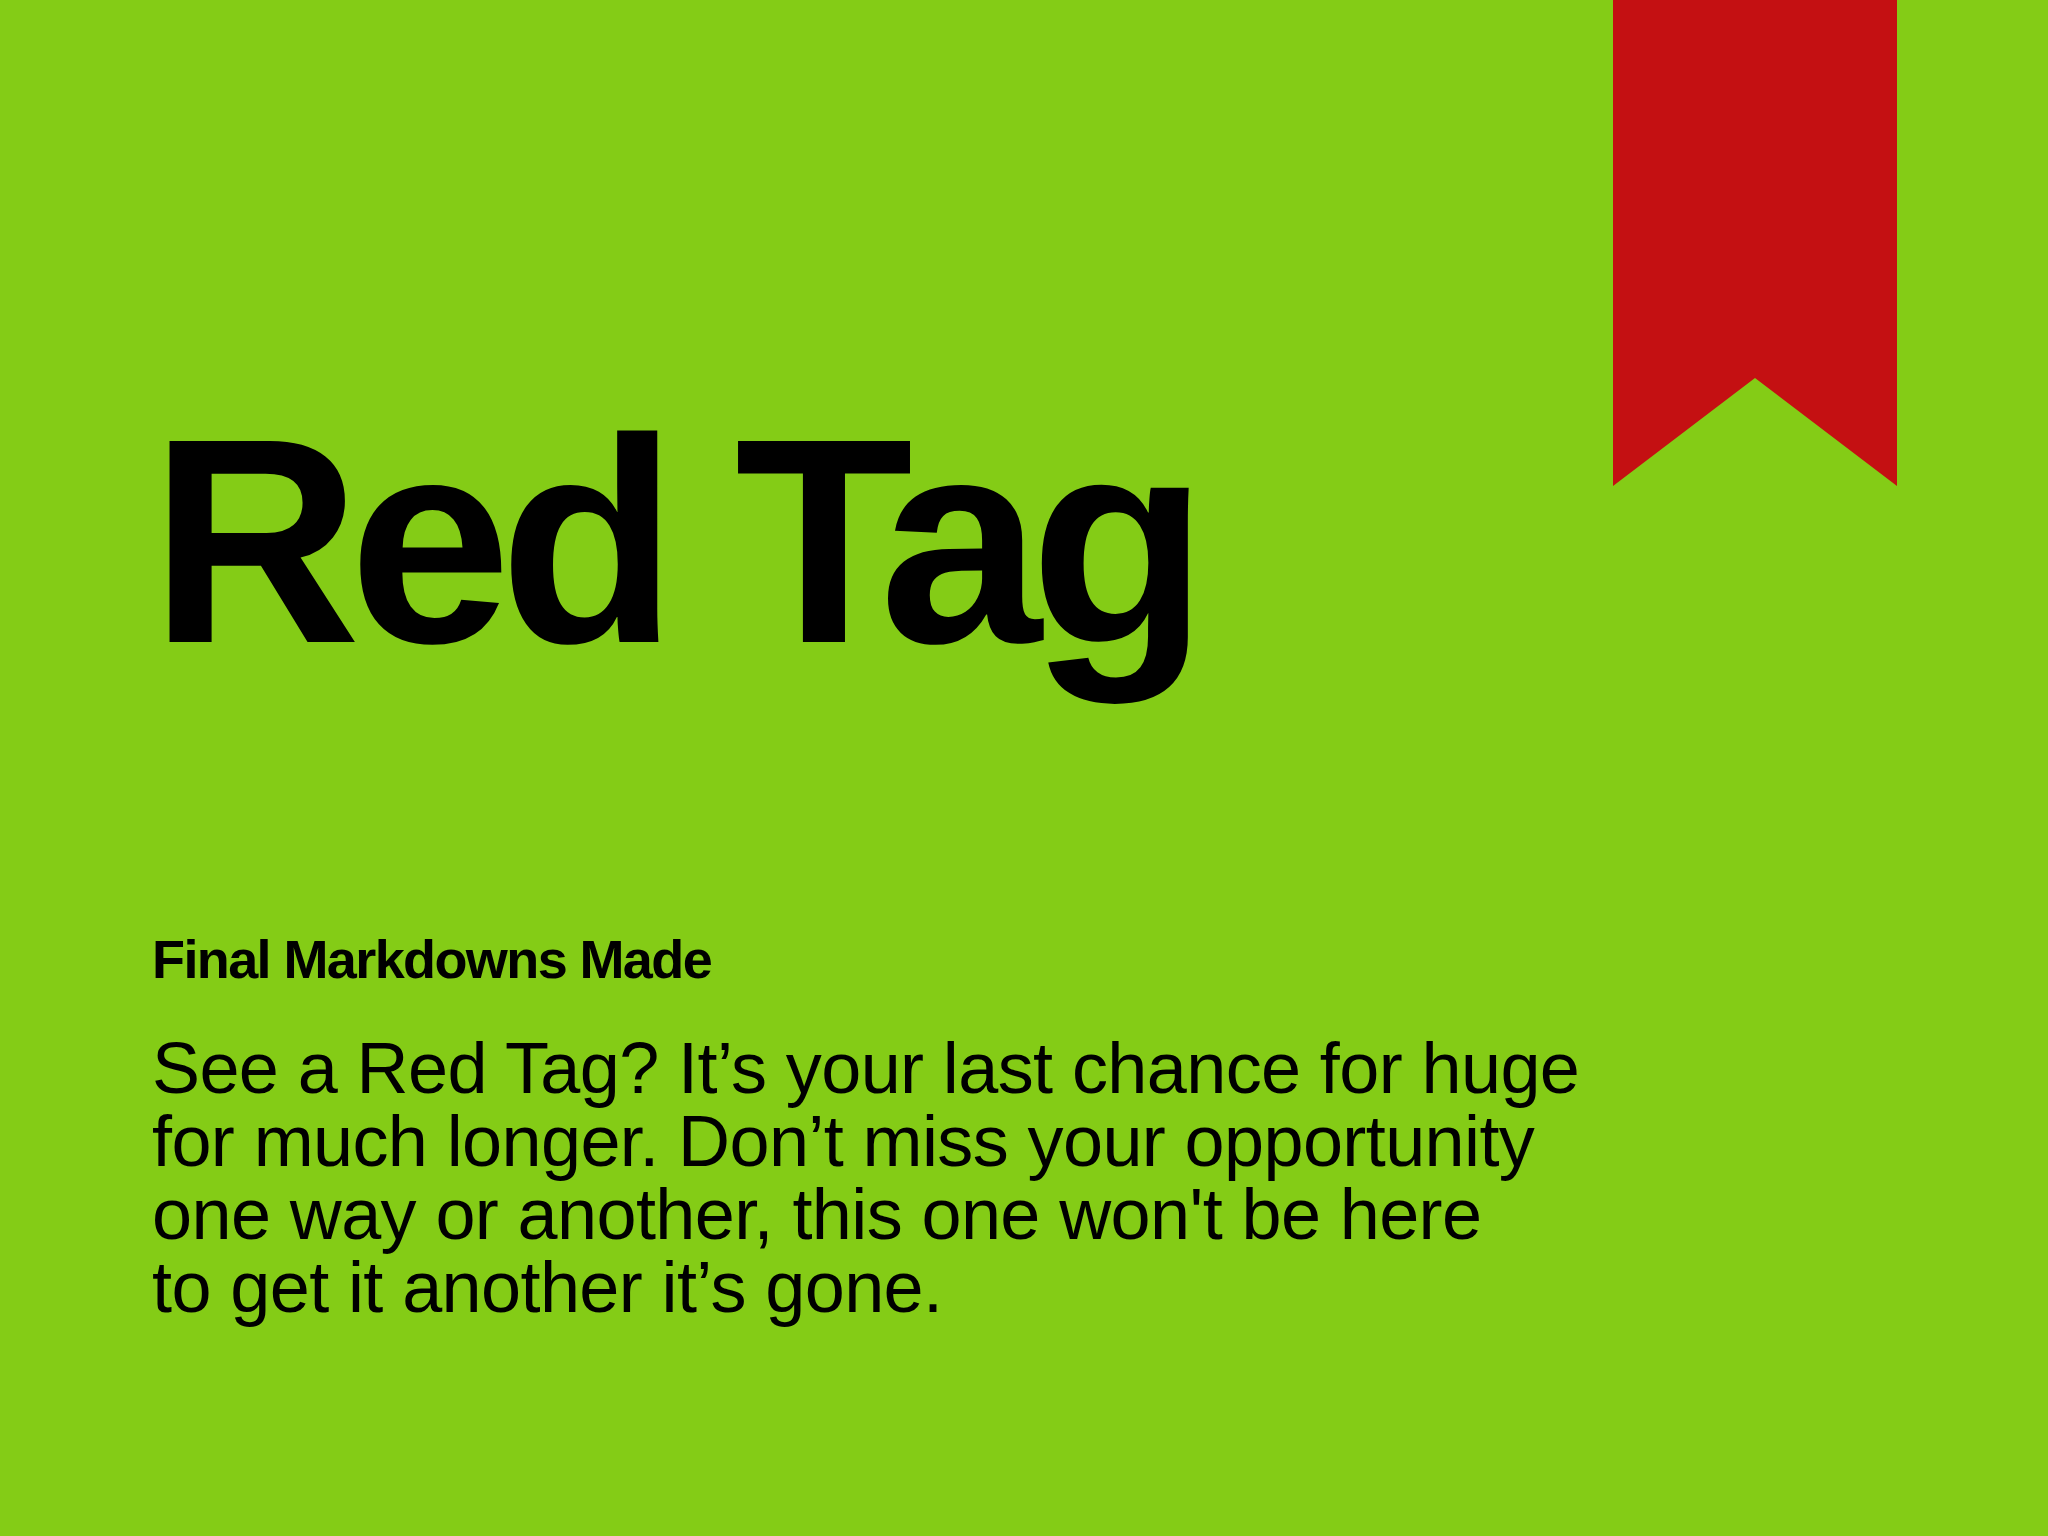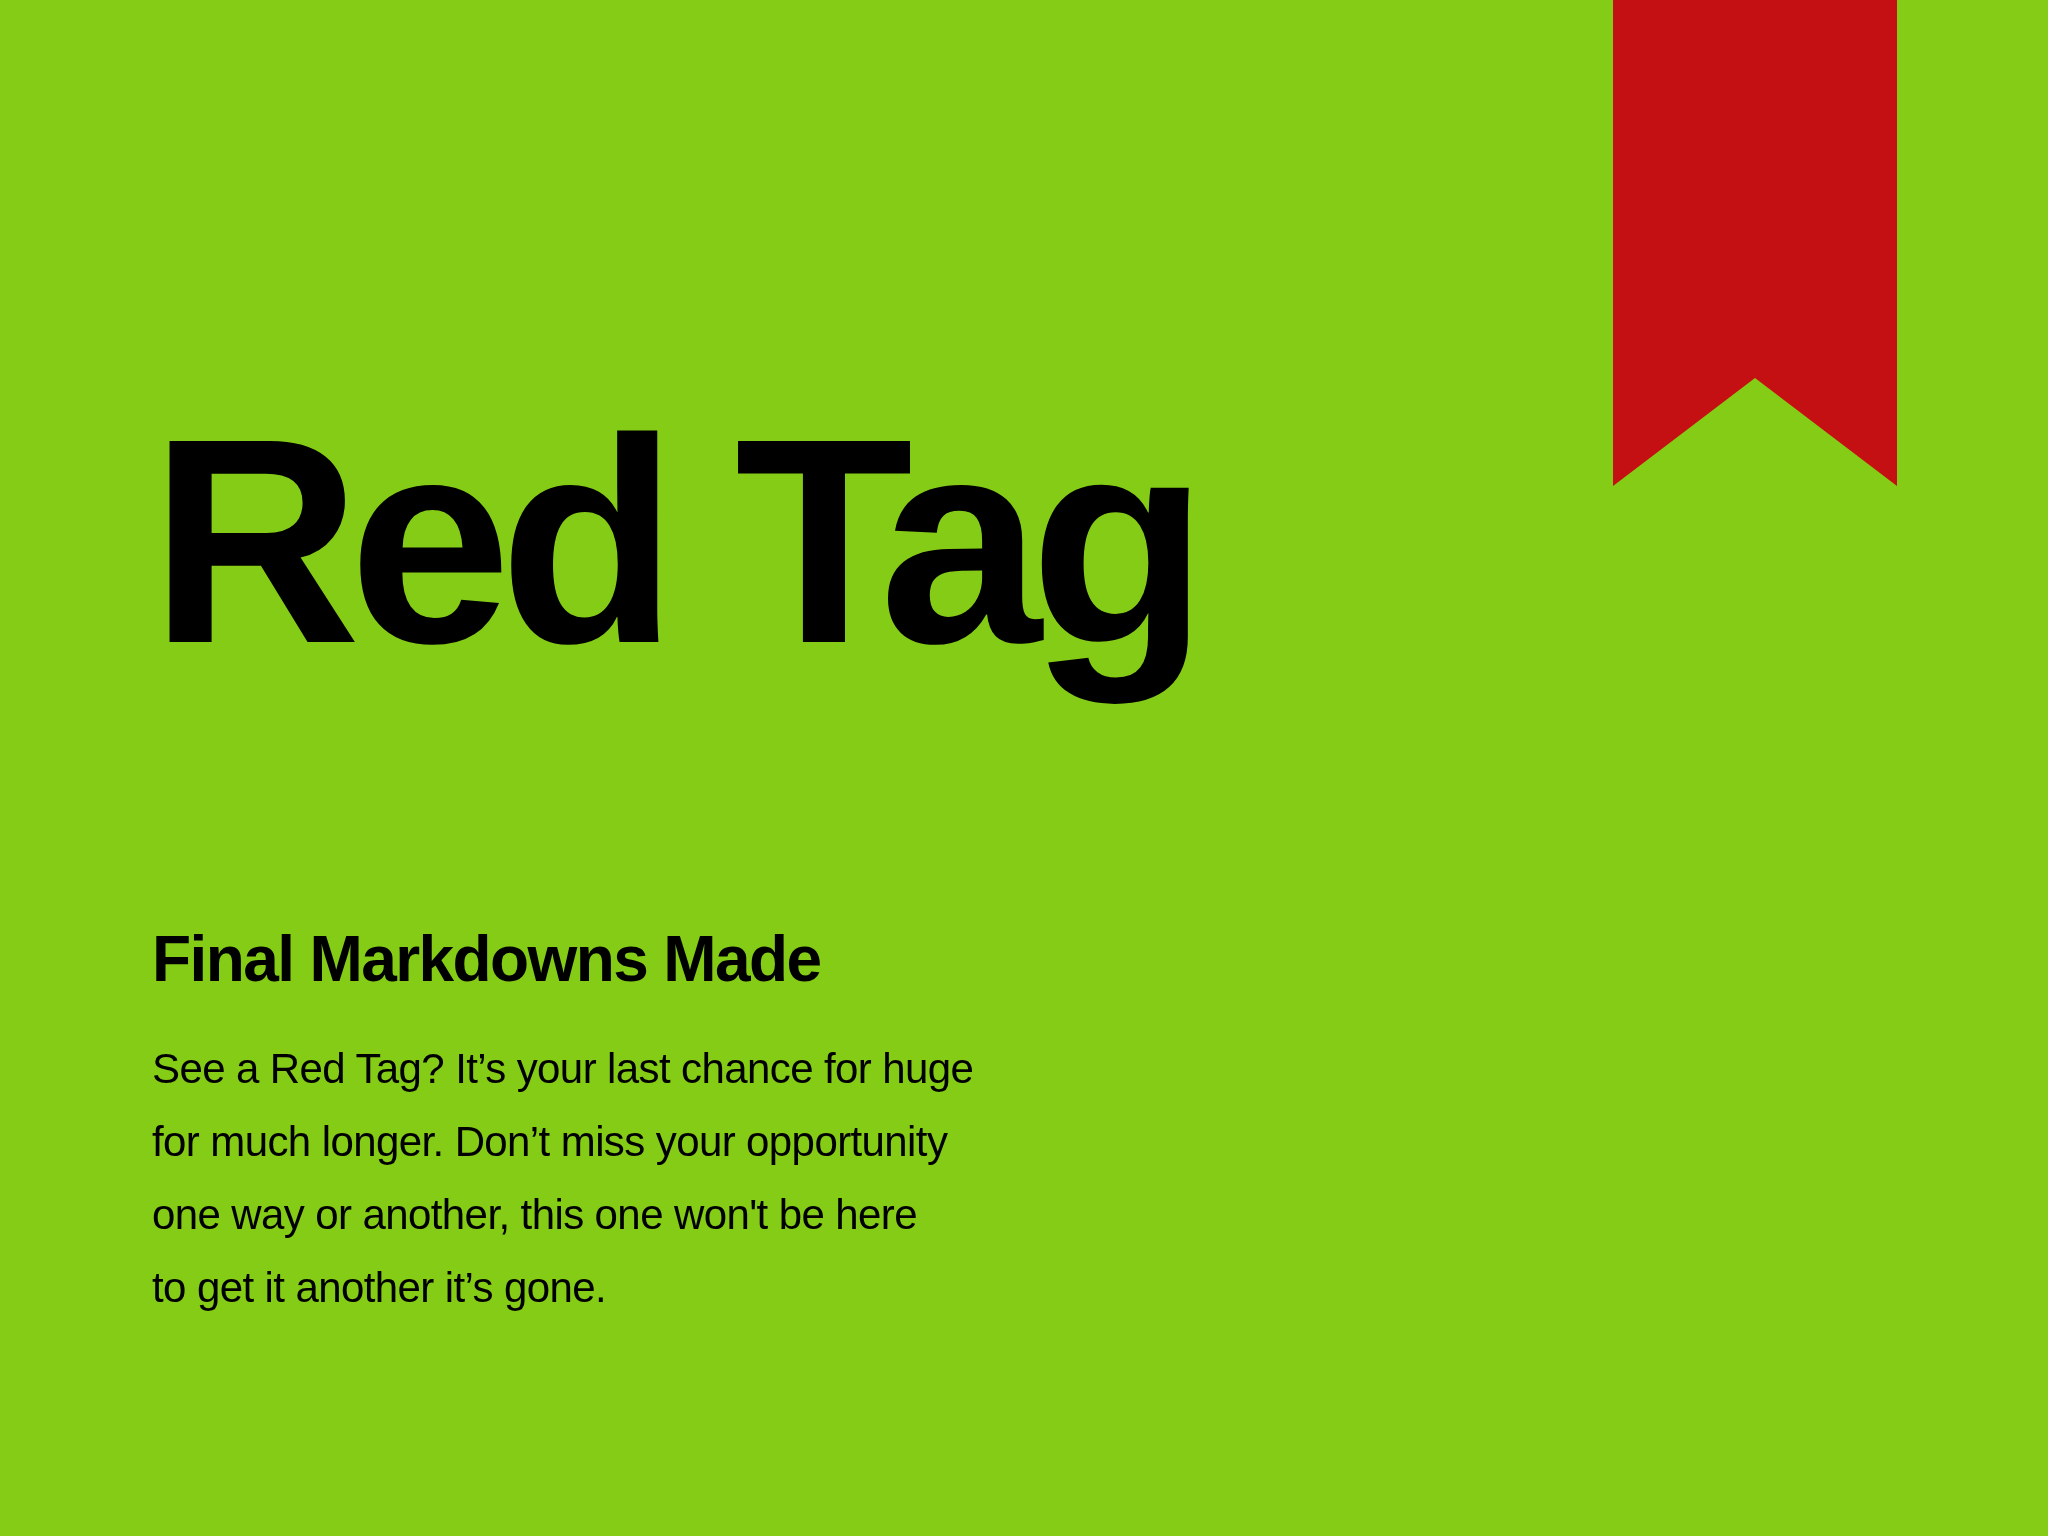--- a/index.html
+++ b/index.html
@@ -57,36 +57,36 @@
 
   
   .subhead {
     position: absolute;
     left: 152px;
     top: 912px;
     margin: 0;
     color: #000000;
     font-family: "Liberation Sans", sans-serif;
     font-weight: 700;
-    font-size: 64px;
+    font-size: 54px;
     line-height: 94px;
     letter-spacing: -1.6px;
   }
 
   
   .body-copy {
     position: absolute;
     left: 152px;
     top: 1032px;
     width: 1140px;
     margin: 0;
     color: #000000;
     font-family: "Liberation Sans", sans-serif;
     font-weight: 400;
-    font-size: 42px;
+    font-size: 72px;
     line-height: 73px;
     letter-spacing: -0.6px;
   }
   .body-line {
     display: block;
     white-space: nowrap;
   }
 </style>
 </head>
 <body>

